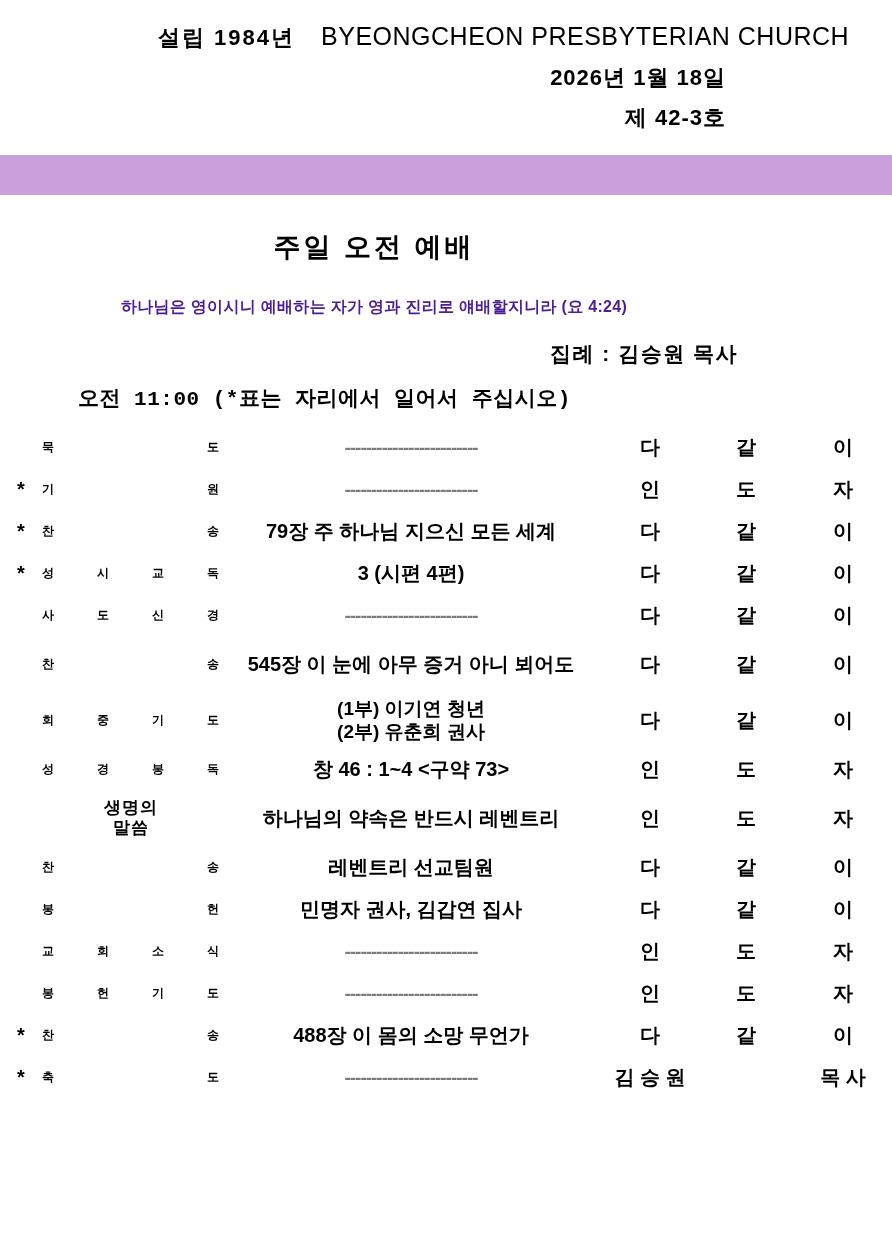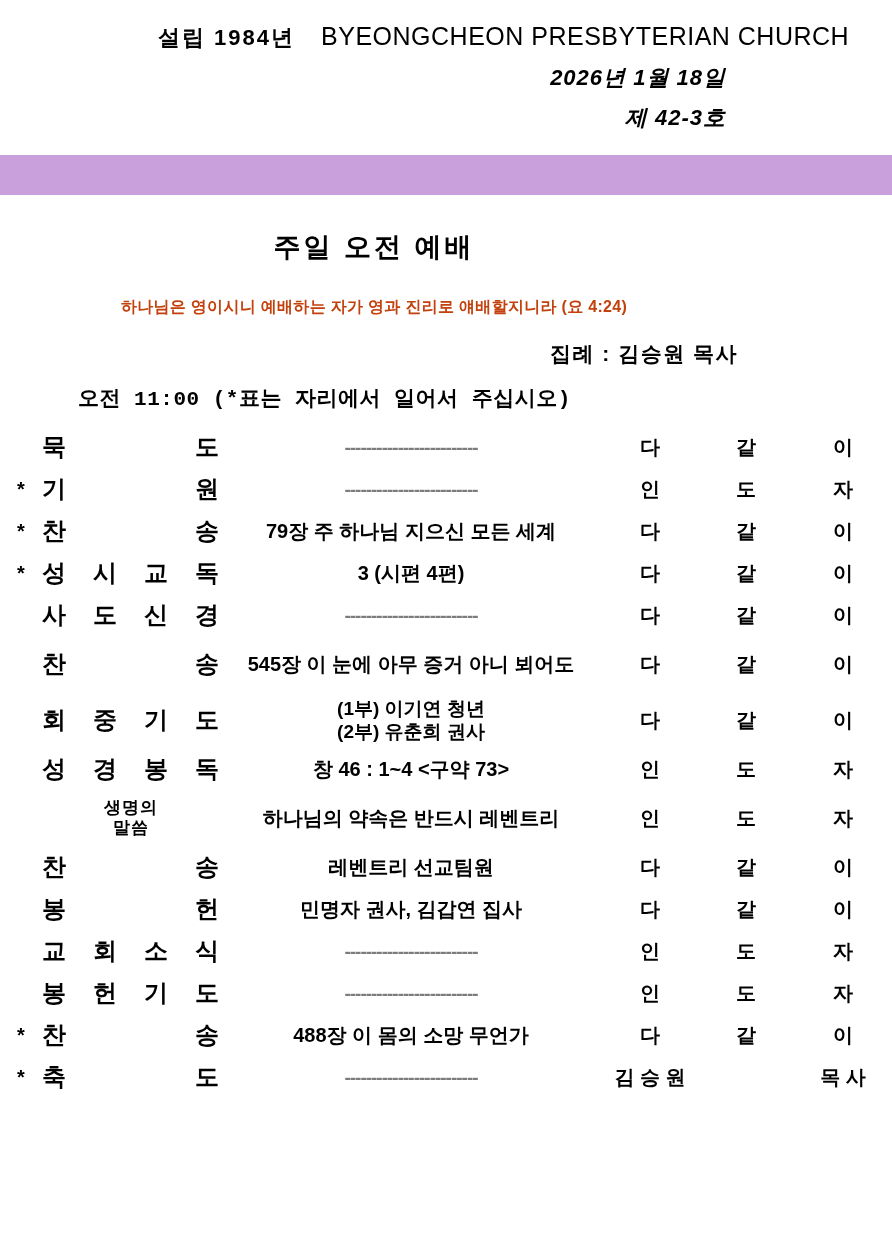--- a/index.html
+++ b/index.html
@@ -46,21 +46,20 @@
     white-space: nowrap;
   }
   .header-line2,
   .header-line3 {
     text-align: right;
     font-size: 22px;
     font-weight: bold;
     letter-spacing: 1px;
     margin-top: 10px;
     padding-right: 4px;
-    font-style: italic;
   }
   .header-line3 {
   }
 
   
   .band {
     margin-top: 22px;
     width: 892px;
     height: 40px;
     background: #c9a0dc;
@@ -117,21 +116,21 @@
   .col-p2      { width: 96px; }
   .col-p3      { width: 98px; }
 
   .star {
     text-align: center;
     font-size: 20px;
     font-weight: bold;
     padding-bottom: 4px;
   }
   .item {
-    font-size: 24px;
+    font-size: 12px;
     font-weight: bold;
     text-align: justify;
     text-align-last: justify;
     padding: 0 14px;
     letter-spacing: 1px;
   }
   .item.narrow {
     text-align: center;
     text-align-last: center;
     font-size: 17px;
@@ -171,21 +170,21 @@
       <div class="founded">설립 1984년</div>
       <div class="church-name">BYEONGCHEON PRESBYTERIAN CHURCH</div>
     </div>
     <div class="header-line2">2026년 1월 18일</div>
     <div class="header-line3">제 42-3호</div>
   </div>
 
   <div class="band" style="background: rgb(201, 160, 220);"></div>
 
   <div class="service-title">주일 오전 예배</div>
-  <div class="verse" style="color: #c2410c;">하나님은 영이시니 예배하는 자가 영과 진리로 얘배할지니라 (요 4:24)</div>
+  <div class="verse" style="color: #4c1d95;">하나님은 영이시니 예배하는 자가 영과 진리로 얘배할지니라 (요 4:24)</div>
   <div class="officiant">집례 : 김승원 목사</div>
   <div class="time-note">오전 11:00 (*표는 자리에서 일어서 주십시오)</div>
 
   <table class="order">
     <colgroup>
       <col class="col-star">
       <col class="col-item">
       <col class="col-content">
       <col class="col-p1">
       <col class="col-p2">

